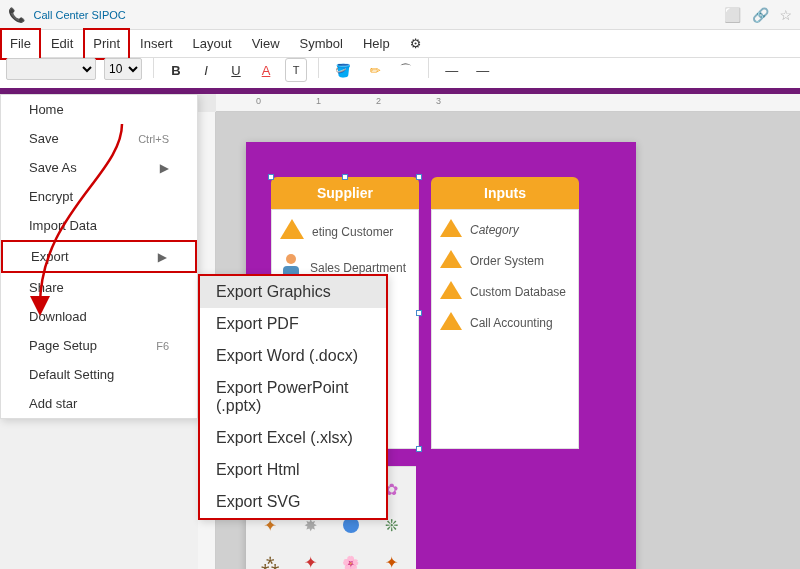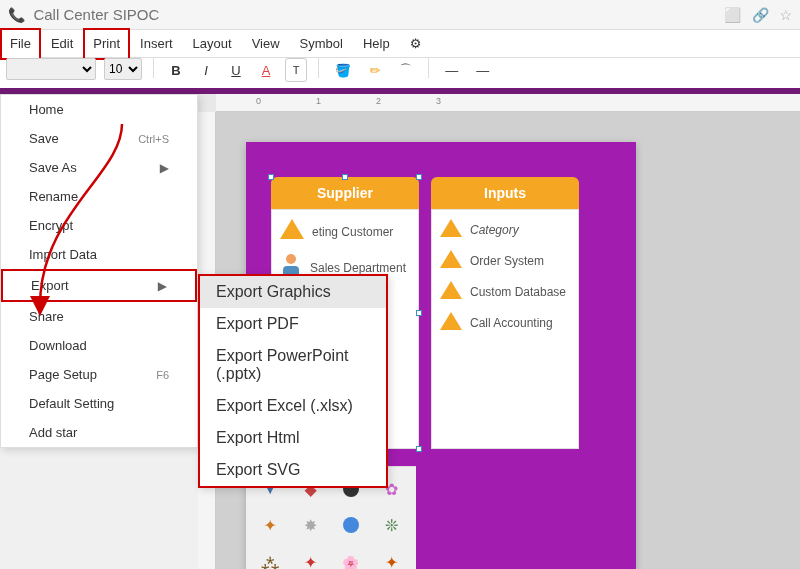--- a/index.html
+++ b/index.html
@@ -263,21 +263,21 @@
       background: #5090c0;
       border-radius: 4px 4px 0 0;
       margin: 2px auto 0;
     }
   </style>
 </head>
 <body>
 
 <div class="title-bar">
   <span style="color:#e84040; font-size:14px;">📞</span>
-  <span style="font-size:15px; color:#737373; flex:1;">Call Center SIPOC</span>
+  <span style="font-size:11px; color:#0369a1; flex:1;">Call Center SIPOC</span>
   <div style="display:flex; gap:10px;">
     <span style="font-size:14px; color:#666; cursor:pointer;">⬜</span>
     <span style="font-size:14px; color:#666; cursor:pointer;">🔗</span>
     <span style="font-size:14px; color:#aaa; cursor:pointer;">☆</span>
   </div>
 </div>
 
 <div class="menu-bar">
   <div class="menu-item file-active">
     <span>File</span>
@@ -338,23 +338,20 @@
     </div>
     <div class="file-menu-item">
       <span>Save</span>
       <span class="shortcut">Ctrl+S</span>
     </div>
     <div class="file-menu-item">
       <span>Save As</span>
       <span class="arrow">▶</span>
     </div>
     <div class="file-menu-item">
-      <span>Rename</span>
-    </div>
-    <div class="file-menu-item">
       <span>Encrypt</span>
     </div>
     <div class="file-menu-item">
       <span>Import Data</span>
     </div>
     <div class="file-menu-item highlighted" style="border: 2px solid #cc0000;">
       <span>Export</span>
       <span class="arrow">▶</span>
     </div>
     <div class="file-menu-item">
@@ -374,20 +371,23 @@
       <span>Add star</span>
     </div>
   </div>
 
   <div class="export-submenu">
     <div class="export-submenu-item selected">
       <span>Export Graphics</span>
     </div>
     <div class="export-submenu-item">
       <span>Export PDF</span>
+    </div>
+    <div class="export-submenu-item">
+      <span>Export Word (.docx)</span>
     </div>
     <div class="export-submenu-item">
       <span>Export PowerPoint (.pptx)</span>
     </div>
     <div class="export-submenu-item">
       <span>Export Excel (.xlsx)</span>
     </div>
     <div class="export-submenu-item">
       <span>Export Html</span>
     </div>

